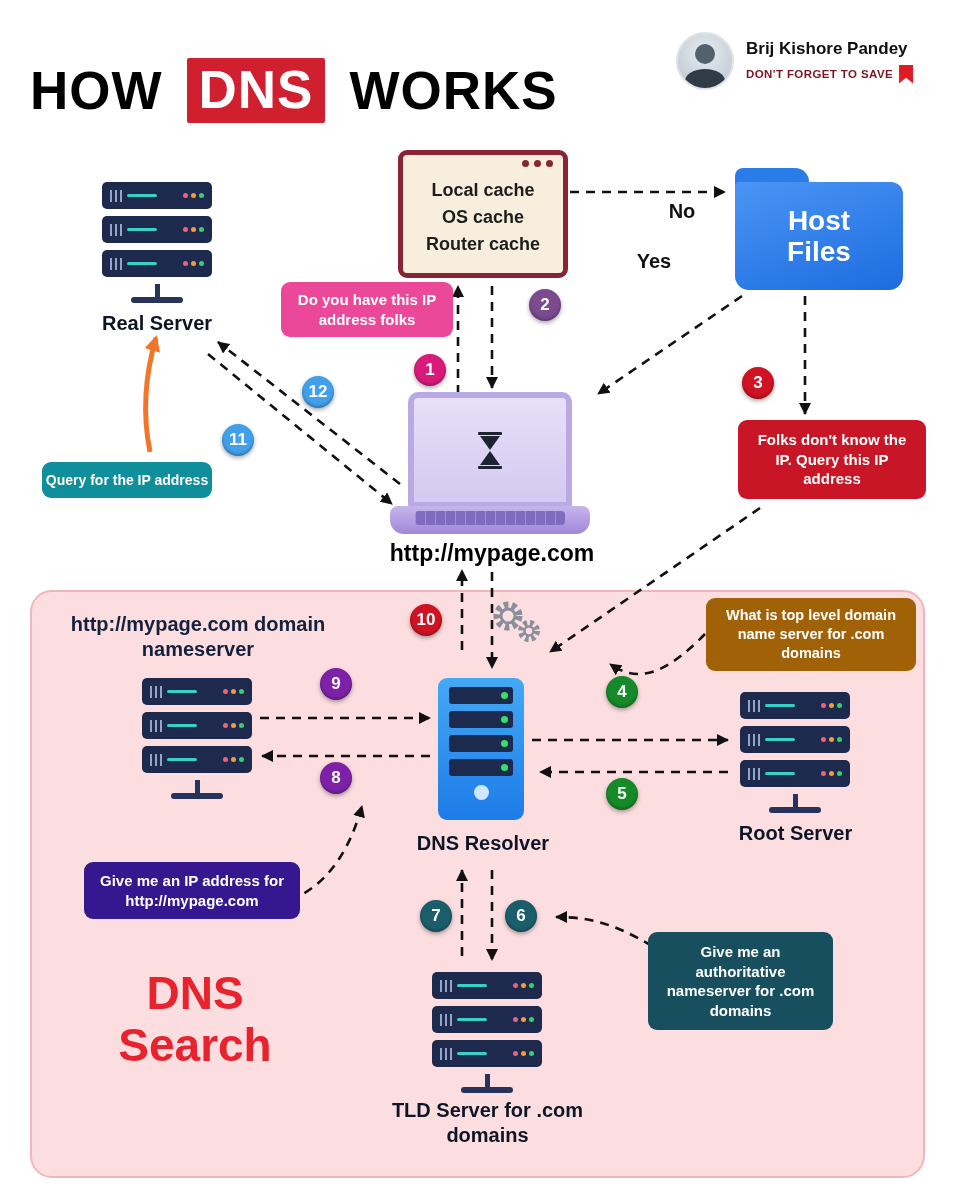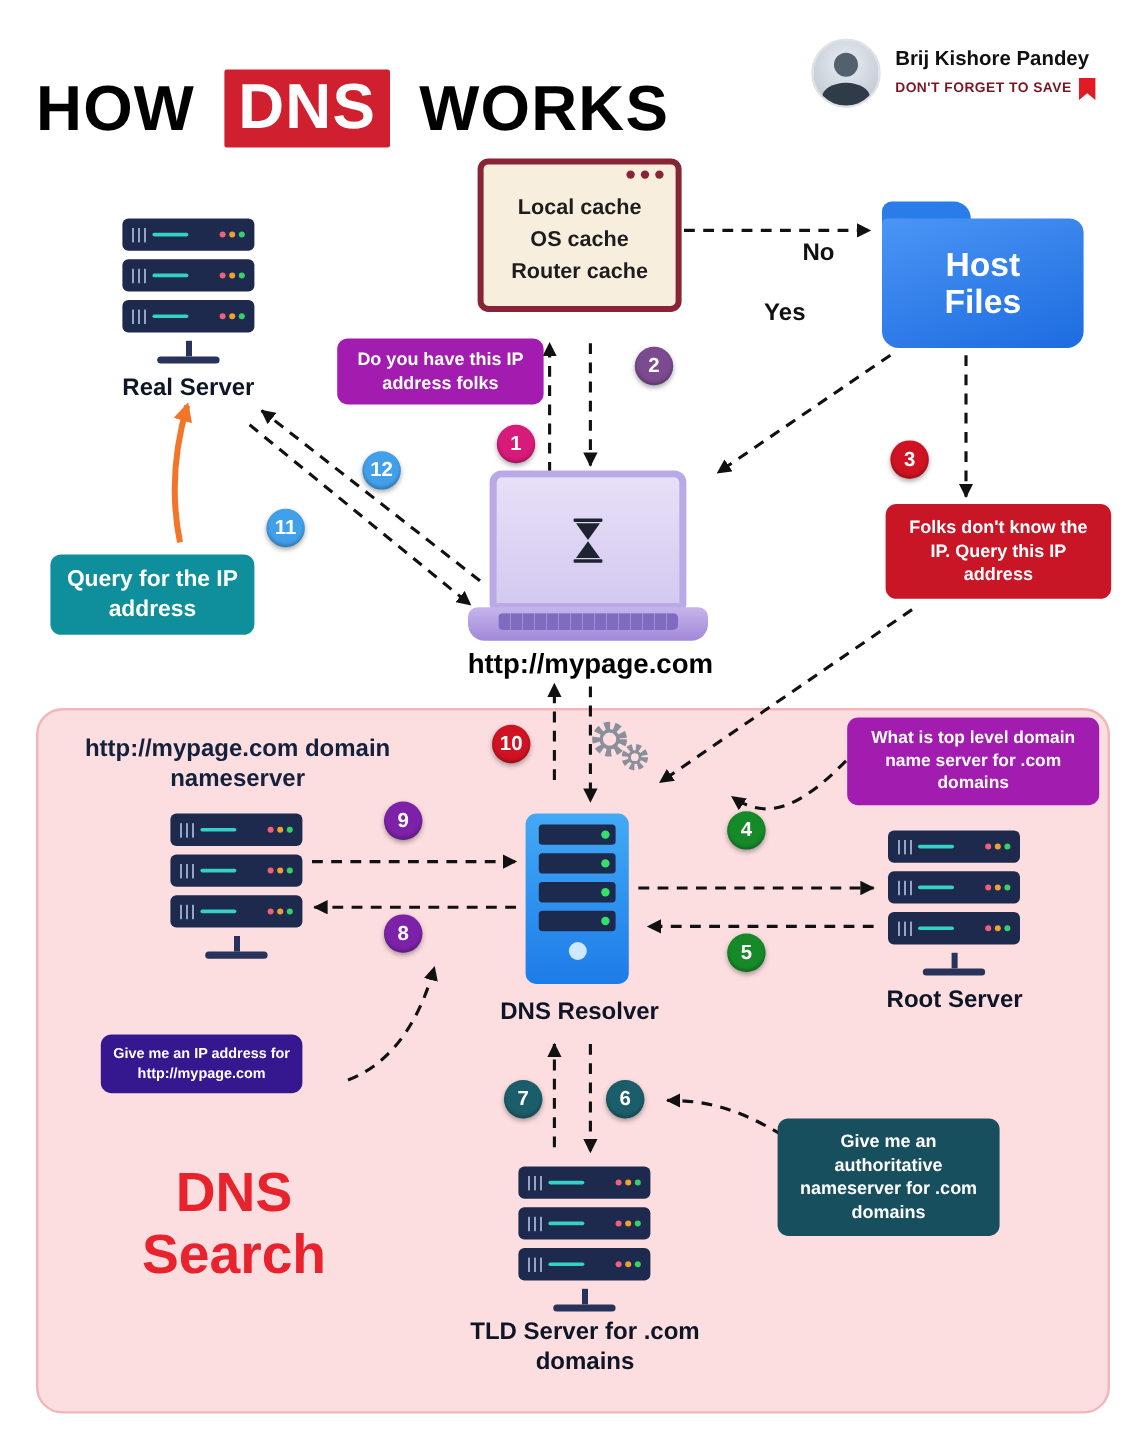--- a/index.html
+++ b/index.html
@@ -15,21 +15,21 @@
           background:radial-gradient(circle at 50% 35%, #e9edf2, #b7c1cd);border:2px solid #dfe3e8;}
   .avatar .head{position:absolute;top:10px;left:50%;transform:translateX(-50%);width:20px;height:20px;border-radius:50%;background:#53606e;}
   .avatar .shoulders{position:absolute;bottom:-5px;left:50%;transform:translateX(-50%);width:40px;height:24px;border-radius:50% 50% 0 0;background:#2f3b47;}
   .author-name{font-size:17px;font-weight:800;color:#101010;}
   .save-row{display:flex;align-items:center;gap:6px;margin-top:6px;justify-content:space-between;}
   .save-note{font-size:11.5px;font-weight:800;color:#7a1622;letter-spacing:.4px;}
   .bookmark{width:14px;height:19px;background:#e01b24;display:inline-block;
             clip-path:polygon(0 0,100% 0,100% 100%,50% 70%,0 100%);}
 
   
-  .cache-box{position:absolute;left:398px;top:132px;width:160px;height:118px;background:#f7eedd;
+  .cache-box{position:absolute;left:398px;top:150px;width:160px;height:118px;background:#f7eedd;
              border:5px solid #872537;border-radius:9px;z-index:3;}
   .cache-dots{position:absolute;top:5px;right:10px;display:flex;gap:5px;}
   .cache-dots i{width:7px;height:7px;border-radius:50%;background:#872537;}
   .cache-line{margin-top:0;font-size:18px;font-weight:700;color:#1d1d1d;text-align:center;height:27px;line-height:27px;}
   .cache-text{margin-top:22px;}
 
   
   .folder{position:absolute;left:735px;top:168px;width:168px;height:122px;z-index:3;}
   .folder .tab{position:absolute;top:0;left:0;width:74px;height:22px;background:#2a7ce8;border-radius:8px 14px 0 0;}
   .folder .body{position:absolute;top:14px;left:0;right:0;bottom:0;background:linear-gradient(160deg,#4a95f5,#1d6ce0);
@@ -69,23 +69,23 @@
   .base{position:absolute;bottom:0;left:0;width:200px;height:28px;background:linear-gradient(#c6b5ec,#a188d8);
         border-radius:8px 8px 14px 14px;}
   .kb{width:150px;height:14px;margin:5px auto 0;background:#7f6bc0;border-radius:4px;
       background-image:repeating-linear-gradient(90deg,rgba(255,255,255,.25) 0 1px,transparent 1px 10px);}
 
   
   .callout{position:absolute;color:#fff;font-weight:700;text-align:center;border-radius:9px;
            box-sizing:border-box;z-index:3;line-height:1.3;}
   .co-magenta{left:281px;top:282px;width:172px;padding:8px 10px;font-size:15px;}
   .co-red{left:738px;top:420px;width:188px;padding:10px 10px;font-size:15px;}
-  .co-teal{left:42px;top:462px;width:170px;padding:9px 1px;font-size:19px;}
+  .co-teal{left:42px;top:462px;width:170px;padding:9px 1px;font-size:14px;}
   .co-green{left:706px;top:598px;width:210px;padding:8px 8px;font-size:14.5px;}
-  .co-indigo{left:84px;top:862px;width:168px;padding:9px 9px;font-size:12px;}
+  .co-indigo{left:84px;top:862px;width:216px;padding:9px 9px;font-size:15px;}
   .co-darkteal{left:648px;top:932px;width:185px;padding:10px 10px;font-size:15px;}
 
   
   .lbl{position:absolute;font-weight:800;color:#0d1526;text-align:center;z-index:3;}
   .lbl-real{left:77px;top:312px;width:160px;font-size:20px;}
   .lbl-url{left:352px;top:540px;width:280px;font-size:23px;color:#000;}
   .lbl-ns{left:48px;top:612px;width:260px;font-size:20px;color:#14213d;line-height:1.25;margin-left:20px;}
   .lbl-resolver{left:408px;top:832px;width:150px;font-size:20px;}
   .lbl-root{left:718px;top:822px;width:155px;font-size:20px;}
   .lbl-tld{left:370px;top:1098px;width:235px;font-size:20px;line-height:1.25;}
@@ -242,24 +242,24 @@
           <span class="hg-bot"></span>
           <span class="hg-bar"></span>
       </div>
     </div>
     <div class="base">
       <div class="kb"></div>
     </div>
   </div>
   <div class="lbl lbl-url">http://mypage.com</div>
 
-  <div class="callout co-magenta" style="background: #a21caf;">Do you have this IP address folks</div>
+  <div class="callout co-magenta" style="background: #ec4899;">Do you have this IP address folks</div>
   <div class="callout co-red" style="background: rgb(200, 22, 38);">Folks don't know the IP. Query this IP address</div>
   <div class="callout co-teal" style="background: rgb(14, 143, 155);">Query for the IP address</div>
-  <div class="callout co-green" style="background: #a21caf;">What is top level domain name server for .com domains</div>
+  <div class="callout co-green" style="background: #a16207;">What is top level domain name server for .com domains</div>
   <div class="callout co-indigo" style="background: rgb(53, 24, 143);">Give me an IP address for http://mypage.com</div>
   <div class="callout co-darkteal" style="background: rgb(23, 79, 94);">Give me an authoritative nameserver for .com domains</div>
 
   <div class="lbl lbl-ns">http://mypage.com domain nameserver</div>
 
   <svg class="gears" width="58" height="44" viewBox="0 0 58 44">
     <circle cx="22" cy="16" r="11" fill="none" stroke="#8a8f9a" stroke-width="7" stroke-dasharray="4.5 3.4"></circle>
     <circle cx="22" cy="16" r="7" fill="none" stroke="#8a8f9a" stroke-width="3"></circle>
     <circle cx="43" cy="31" r="8" fill="none" stroke="#8a8f9a" stroke-width="6" stroke-dasharray="3.6 2.8"></circle>
     <circle cx="43" cy="31" r="4.5" fill="none" stroke="#8a8f9a" stroke-width="2.5"></circle>

